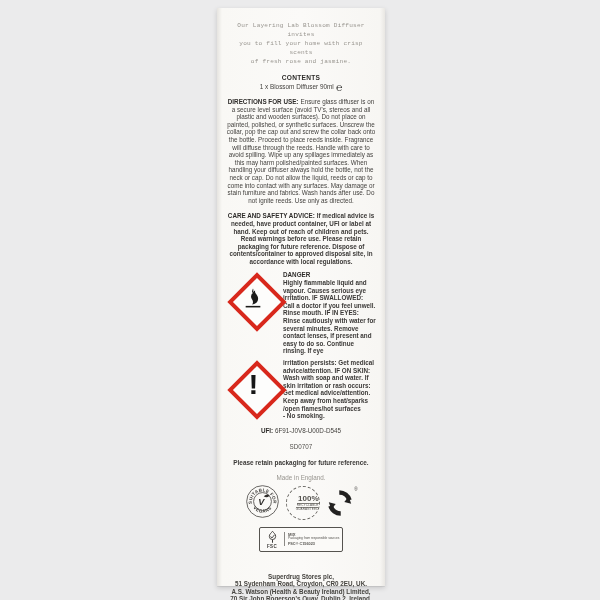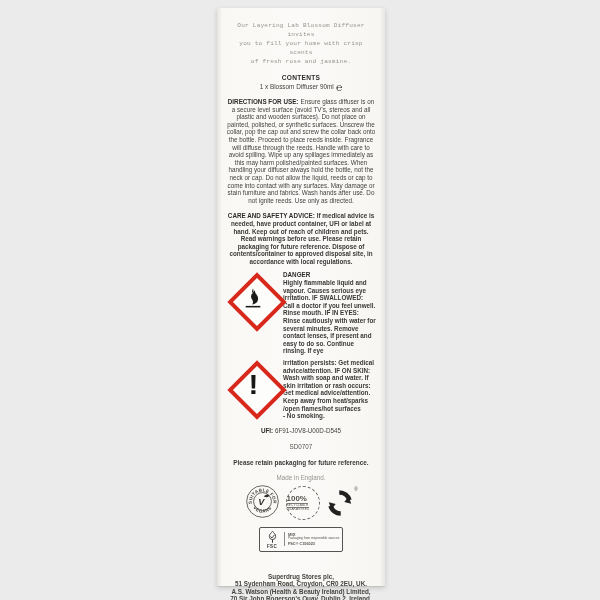--- a/index.html
+++ b/index.html
@@ -28,21 +28,21 @@
   .diamond .d-content{position:absolute;inset:0;display:flex;align-items:center;justify-content:center;}
   .excl{font-size:27px;font-weight:900;color:#161616;transform:scaleX(1.1);line-height:1;margin-top:-2px;}
   .hz-text{font-size:6.3px;line-height:7.6px;font-weight:bold;color:#3b3937;text-align:left;padding-top:1px;}
   .hz-text .danger{color:var(--ink-bold);}
   .centerline{text-align:center;font-size:6.3px;margin-top:7px;}
   .centerline b{color:var(--ink-bold);}
   .batch{ text-align:center;font-size:6.3px;margin-top:9px;color:#55534f;}
   .retain{text-align:center;font-size:6.4px;font-weight:bold;color:#3b3937;margin-top:9px;}
   .made{text-align:center;font-size:6.3px;color:#97948e;margin-top:8px;}
   .stamps{display:flex;align-items:center;justify-content:center;gap:7px;margin-top:4px;}
-  .stamp-recycled{width:32px;height:32px;border:1px dashed #6b6965;border-radius:50%;display:flex;flex-direction:column;align-items:flex-start;justify-content:center;color:#55534f;background:transparent;}
+  .stamp-recycled{width:32px;height:32px;border:1px dashed #6b6965;border-radius:50%;display:flex;flex-direction:column;align-items:flex-end;justify-content:center;color:#55534f;background:transparent;}
   .stamp-recycled .pct{font-size:8px;font-weight:bold;line-height:8px;}
   .stamp-recycled .tiny{font-size:3px;line-height:3.6px;letter-spacing:.2px;border-top:0.5px solid #8a8884;}
   .greendot{position:relative;width:30px;height:28px;display:flex;align-items:center;}
   .greendot .reg{position:absolute;right:-1px;top:-2px;font-size:4.5px;color:#3a3836;}
   .fsc-box{width:84px;margin:5px auto 0 auto;border:1px solid #55534f;border-radius:2px;display:flex;align-items:center;gap:3px;padding:2px 3px;box-sizing:border-box;background:#fbfaf8;}
   .fsc-left{display:flex;flex-direction:column;align-items:center;flex:0 0 18px;}
   .fsc-left .brand{font-size:4.5px;font-weight:bold;color:#3b3937;letter-spacing:.3px;}
   .fsc-right{border-left:1px solid #8a8884;padding-left:3px;text-align:left;color:#55534f;}
   .fsc-right .mix{font-size:4.2px;font-weight:bold;}
   .fsc-right .desc{font-size:3.2px;line-height:3.8px;width:52px;}

